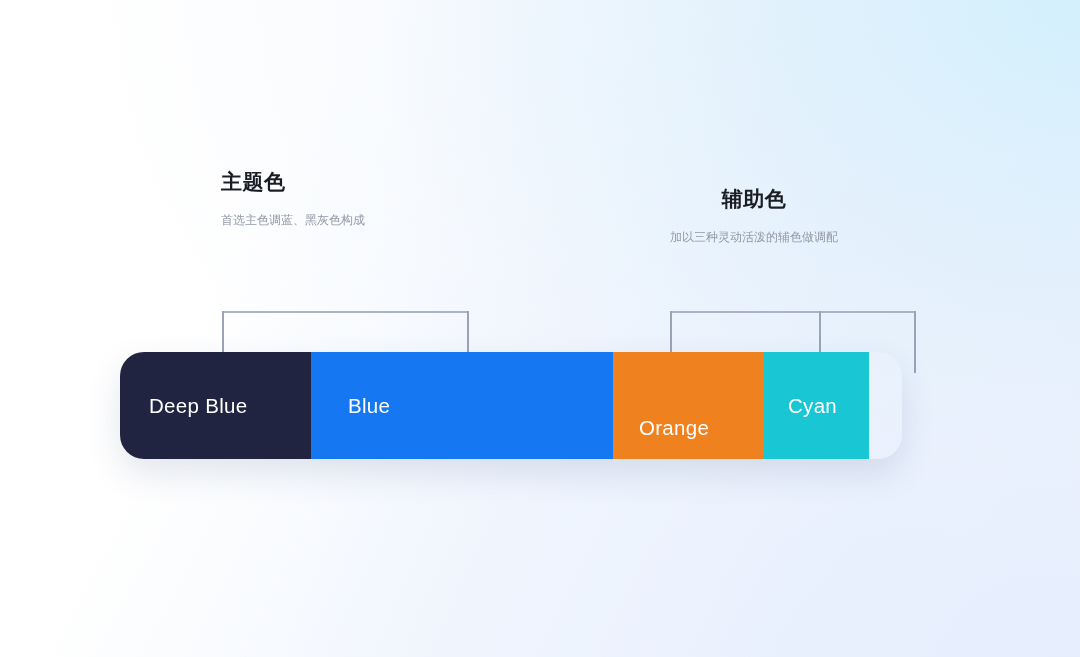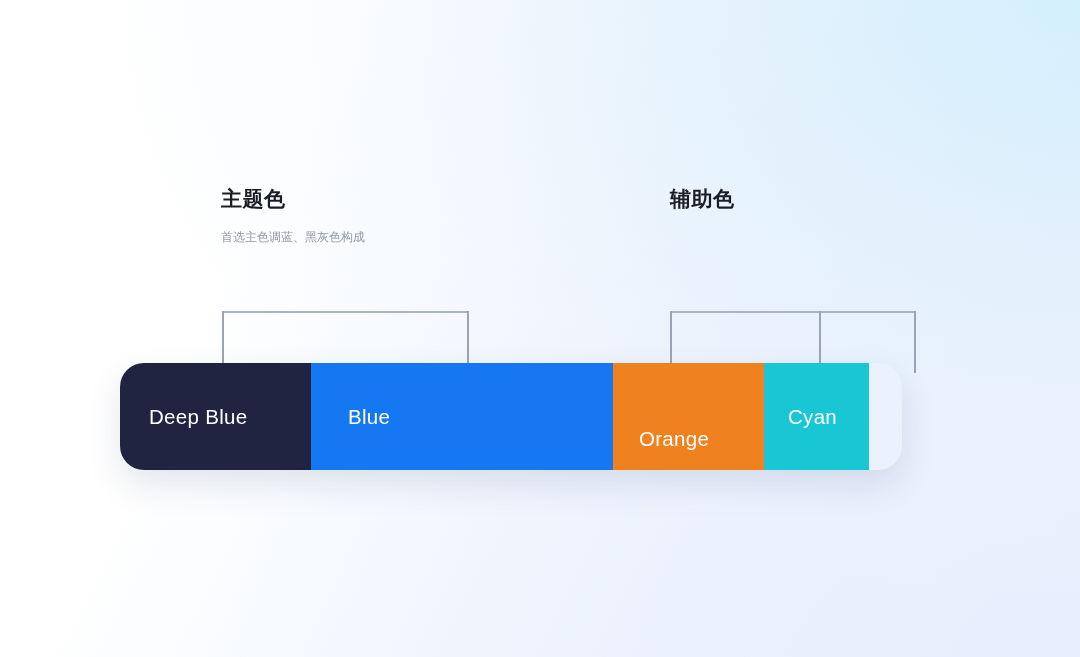--- a/index.html
+++ b/index.html
@@ -56,21 +56,21 @@
     white-space: nowrap;
   }
   .group-desc {
     margin-top: 19px;
     font-size: 12px;
     color: #9298a6;
     line-height: 1.62;
     white-space: nowrap;
   }
 
-  #theme-head { left: 221px; top: 188px; }
+  #theme-head { left: 221px; top: 171px; }
   #accent-head { left: 670px; top: 188px; text-align: center; }
 
   
   .bracket {
     position: absolute;
     pointer-events: none;
   }
   .bracket-rail {
     position: absolute;
     top: 0;
@@ -82,21 +82,21 @@
     position: absolute;
     top: 0;
     width: 1.5px;
     background: #9aa4b6;
   }
 
   
   #color-bar {
     position: absolute;
     left: 120px;
-    top: 363px;
+    top: 352px;
     width: 782px;
     height: 107px;
     border-radius: 24px;
     overflow: hidden;
     display: flex;
     box-shadow: 0 14px 34px rgba(38,60,110,0.13);
   }
   .swatch {
     height: 100%;
     display: flex;
@@ -125,20 +125,21 @@
   <div class="group-head" id="theme-head">
     <div class="group-title">主题色</div>
     <div class="group-desc">
       <div>首选主色调蓝、黑灰色构成</div>
     </div>
   </div>
 
   <div class="group-head" id="accent-head">
     <div class="group-title">辅助色</div>
     <div class="group-desc">
+      <div>加以三种灵动活泼的辅色做调配</div>
     </div>
   </div>
 
   <div class="bracket" id="theme-bracket" style="left:222px; top:311px; width:247px; height:75px;">
     <div class="bracket-rail" style="width:247px;"></div>
     <div class="bracket-leg" style="left: 0px; height: 75px; background: rgb(154, 164, 182);"></div>
     <div class="bracket-leg" style="left: 245px; height: 58px; background: rgb(154, 164, 182);"></div>
   </div>
 
   <div class="bracket" id="accent-bracket" style="left:670px; top:311px; width:246px; height:75px;">

